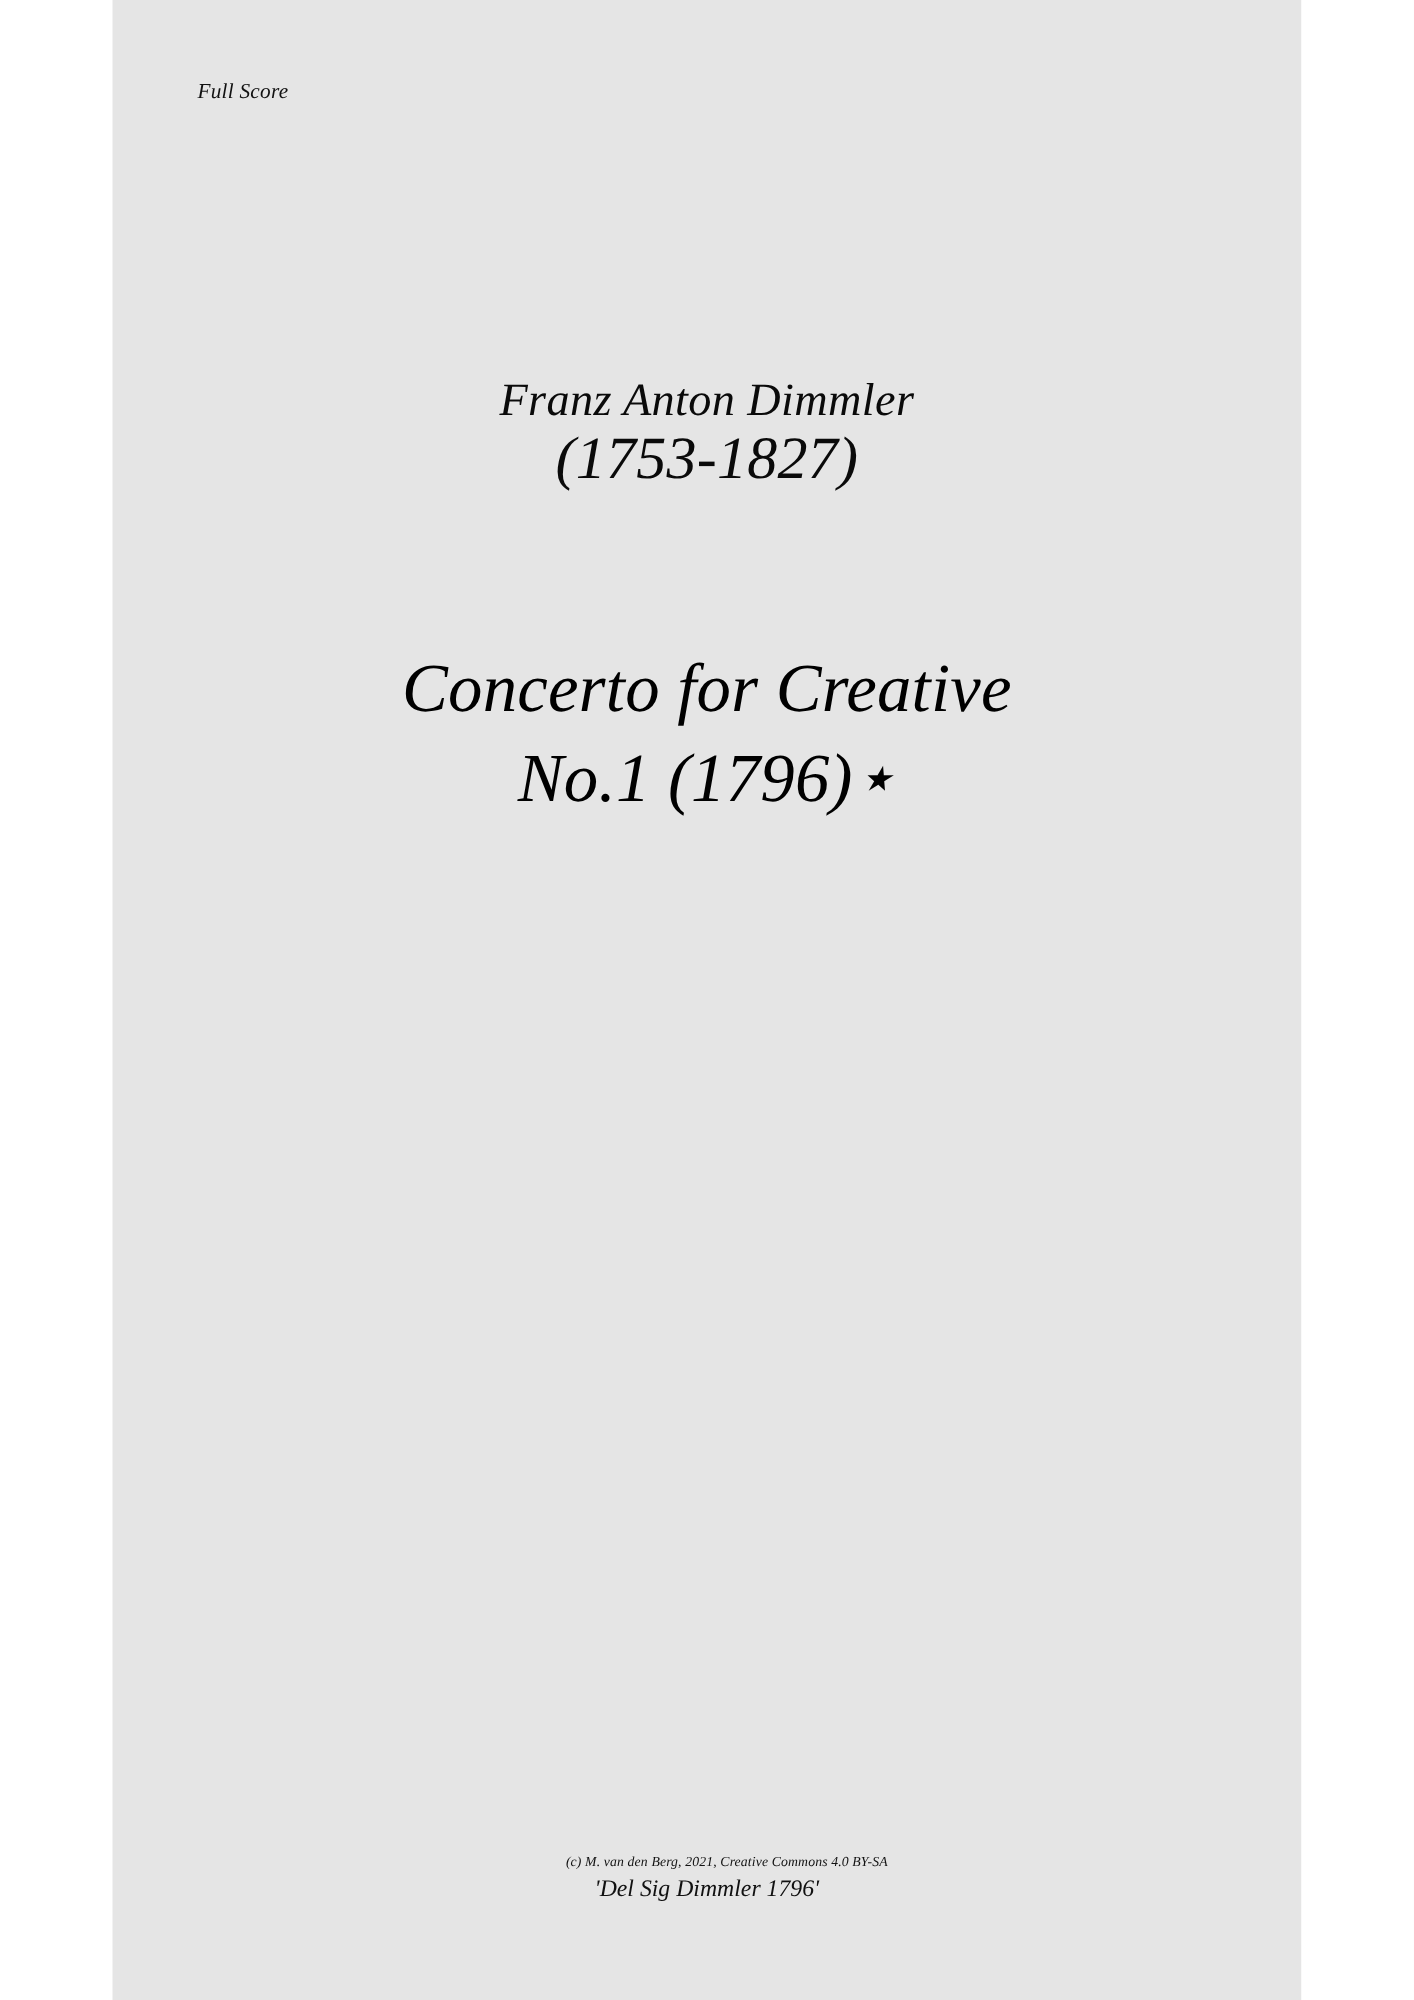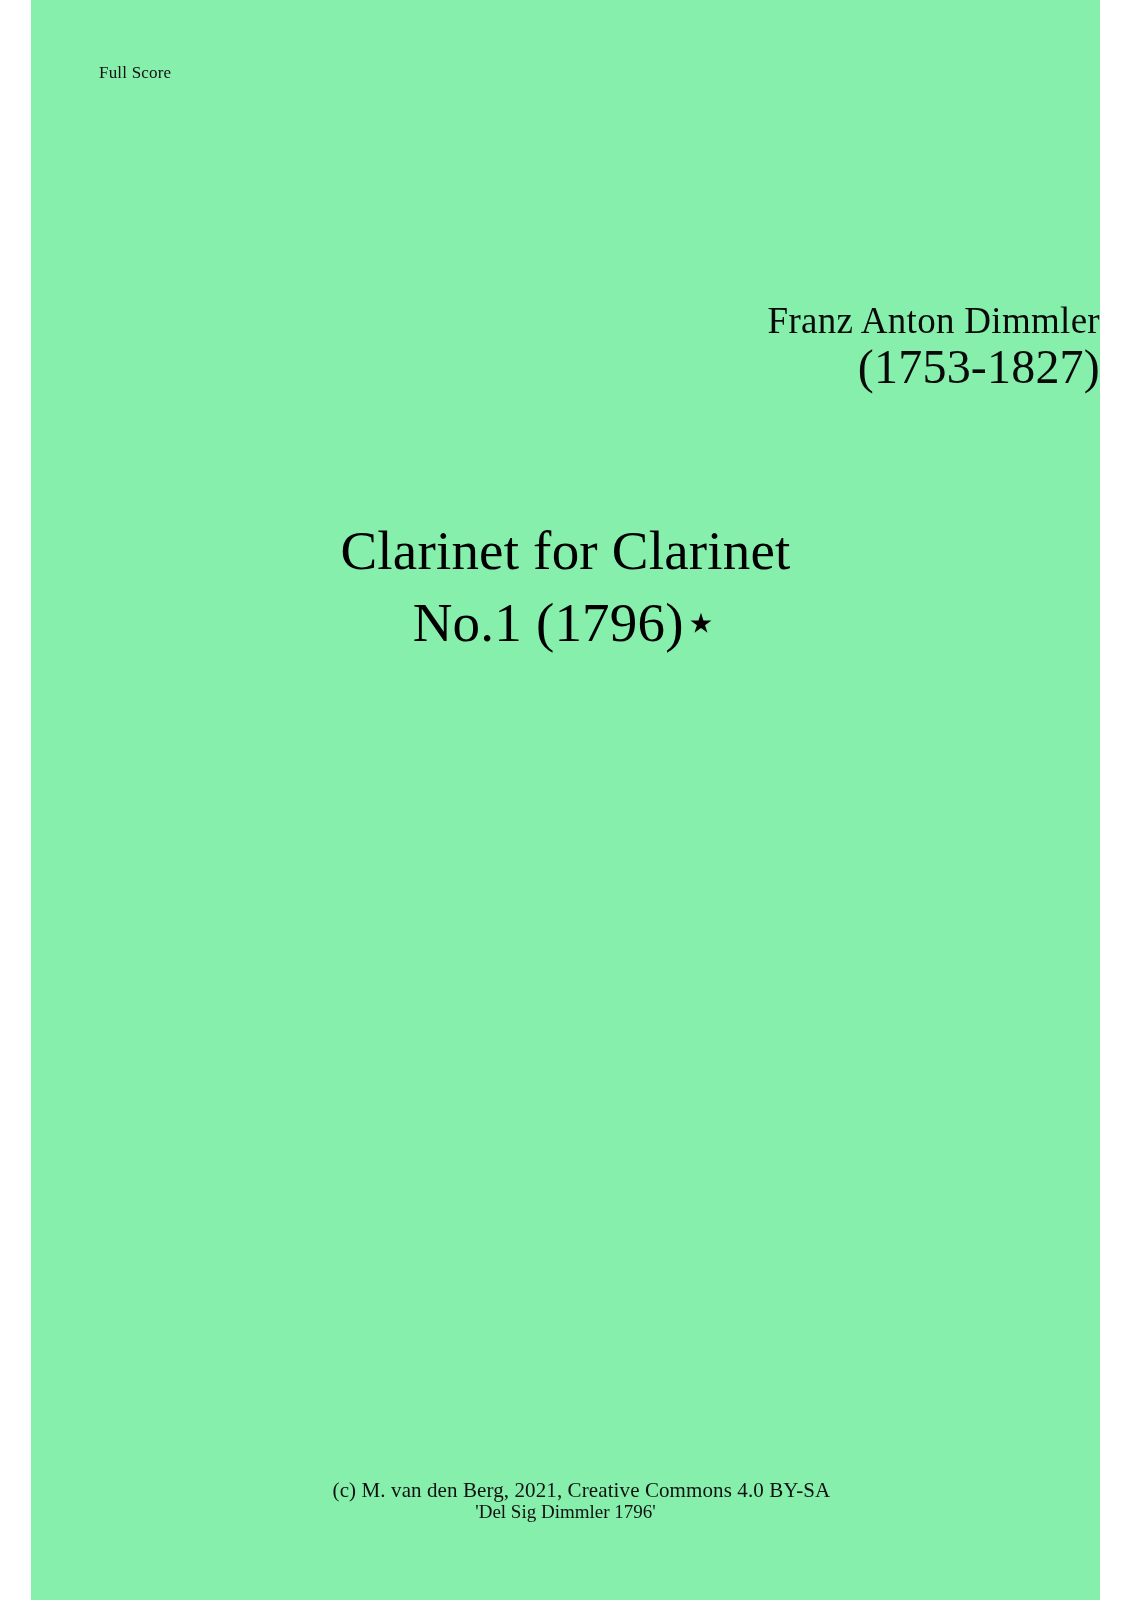--- a/index.html
+++ b/index.html
@@ -6,42 +6,43 @@
     margin: 0;
     padding: 0;
     background: #ffffff;
   }
   body {
     font-family: "Liberation Serif", serif;
     color: #000000;
   }
   .page {
     position: relative;
-    width: 1069px;
+    width: 951px;
     height: 1600px;
-    background: #86efac;
+    background: #e5e5e5;
     overflow: hidden;
     margin: 0 auto;
+    font-style: italic;
   }
   .score-label {
     position: absolute;
     left: 68px;
     top: 63px;
     font-family: "Liberation Serif", serif;
     font-size: 17px;
     letter-spacing: 0.2px;
     color: #111111;
     white-space: nowrap;
   }
   .composer-block {
     position: absolute;
     left: 0;
     right: 0;
     top: 298px;
-    text-align: right;
+    text-align: center;
   }
   .composer-name {
     font-family: "Liberation Serif", serif;
     font-size: 37px;
     line-height: 46px;
     color: #0a0a0a;
     letter-spacing: 0.3px;
   }
   .composer-dates {
     font-family: "Liberation Serif", serif;
@@ -66,21 +67,21 @@
   }
   .footer-block {
     position: absolute;
     left: 0;
     right: 0;
     bottom: 78px;
     text-align: center;
   }
   .copyright {
     font-family: "Liberation Serif", serif;
-    font-size: 21px;
+    font-size: 11px;
     line-height: 22px;
     color: #111111;
     letter-spacing: 0.1px;
     padding-left: 32px;
   }
   .footnote {
     margin-top: 28px;
     font-family: "Liberation Serif", serif;
     font-size: 15px;
     line-height: 21px;
@@ -100,21 +101,21 @@
 <div class="page">
 
   <div class="score-label">Full Score</div>
 
   <div class="composer-block">
     <div class="composer-name">Franz Anton Dimmler</div>
     <div class="composer-dates">(1753-1827)</div>
   </div>
 
   <div class="title-block">
-    <div class="title-line">Clarinet for Clarinet</div>
+    <div class="title-line">Concerto for Creative</div>
     <div class="title-line">No.1 (1796)⋆</div>
   </div>
 
   <div class="footer-block">
     <div class="copyright">(c) M. van den Berg, 2021, Creative Commons 4.0 BY-SA</div>
     <div class="footnote-line2">'Del Sig Dimmler 1796'</div>
   </div>
 
 </div>
 

